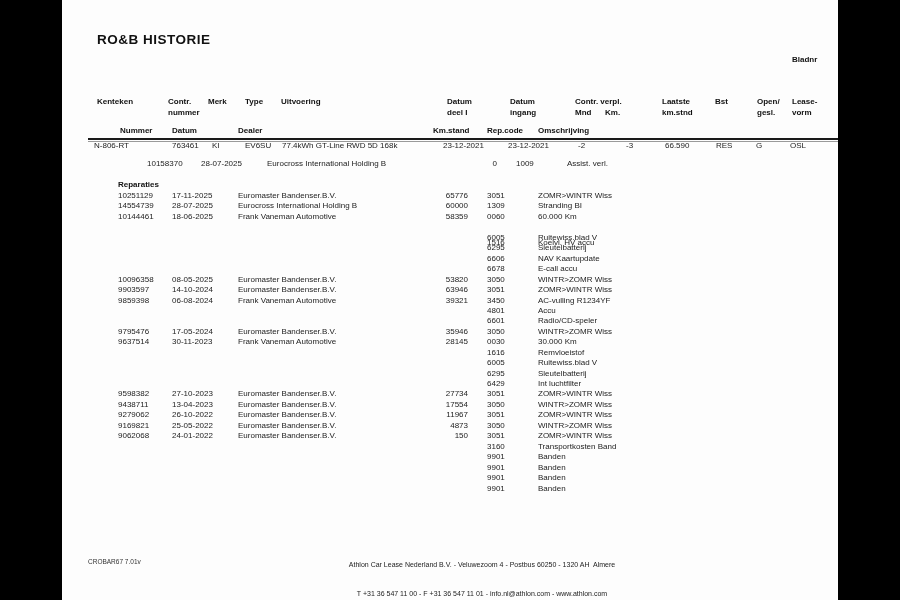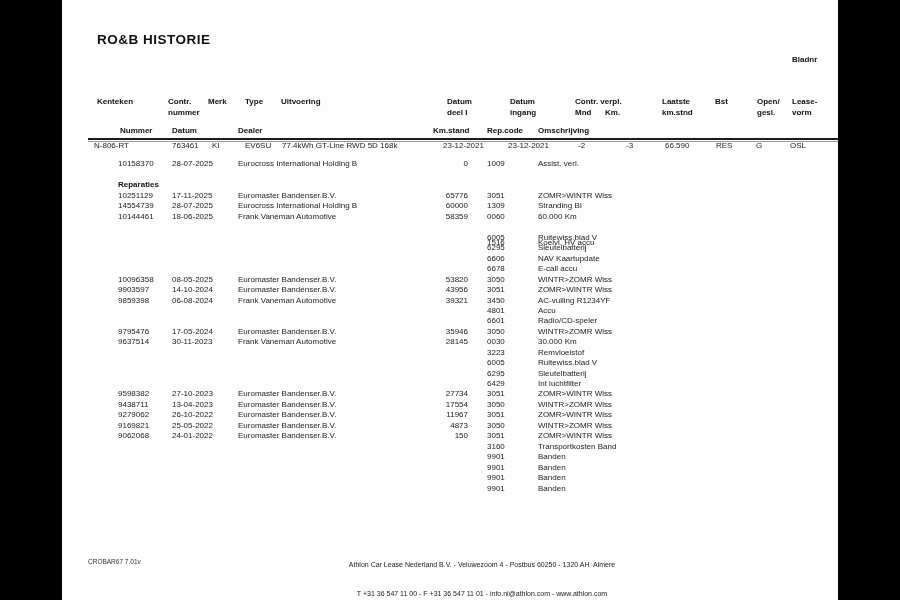--- a/index.html
+++ b/index.html
@@ -102,21 +102,21 @@
     <span style="left:564px">-3</span>
     <span style="left:603px">66.590</span>
     <span style="left:654px">RES</span>
     <span style="left:694px">G</span>
     <span style="left:728px">OSL</span>
   </div>
 
   <div class="abs section">Reparaties</div>
 
   <div id="rows">
-      <div class="row" style="top: 158.5px;">
+      <div class="row" style="top: 158.5px; margin-left: 29px;">
     <span class="c-nummer">10158370</span>
     <span class="c-datum">28-07-2025</span>
     <span class="c-dealer">Eurocross International Holding B</span>
     <span class="c-km">0</span>
     <span class="c-code">1009</span>
     <span class="c-omschr">Assist. verl.</span>
   </div>
       <div class="row" style="top: 191px;">
     <span class="c-nummer">10251129</span>
     <span class="c-datum">17-11-2025</span>
@@ -186,21 +186,21 @@
     <span class="c-datum">08-05-2025</span>
     <span class="c-dealer">Euromaster Bandenser.B.V.</span>
     <span class="c-km">53820</span>
     <span class="c-code">3050</span>
     <span class="c-omschr">WINTR&gt;ZOMR Wiss</span>
   </div>
       <div class="row" style="top: 285.05px;">
     <span class="c-nummer">9903597</span>
     <span class="c-datum">14-10-2024</span>
     <span class="c-dealer">Euromaster Bandenser.B.V.</span>
-    <span class="c-km">43956</span>
+    <span class="c-km">63946</span>
     <span class="c-code">3051</span>
     <span class="c-omschr">ZOMR&gt;WINTR Wiss</span>
   </div>
       <div class="row" style="top: 295.5px; padding-left: 26px;">
     <span class="c-nummer">9859398</span>
     <span class="c-datum">06-08-2024</span>
     <span class="c-dealer">Frank Vaneman Automotive</span>
     <span class="c-km">39321</span>
     <span class="c-code">3450</span>
     <span class="c-omschr">AC-vulling R1234YF</span>
@@ -235,21 +235,21 @@
     <span class="c-dealer">Frank Vaneman Automotive</span>
     <span class="c-km">28145</span>
     <span class="c-code">0030</span>
     <span class="c-omschr">30.000 Km</span>
   </div>
       <div class="row" style="top: 347.75px;">
     <span class="c-nummer"></span>
     <span class="c-datum"></span>
     <span class="c-dealer"></span>
     <span class="c-km"></span>
-    <span class="c-code">3223</span>
+    <span class="c-code">1616</span>
     <span class="c-omschr">Remvloeistof</span>
   </div>
       <div class="row" style="top: 358.2px;">
     <span class="c-nummer"></span>
     <span class="c-datum"></span>
     <span class="c-dealer"></span>
     <span class="c-km"></span>
     <span class="c-code">6005</span>
     <span class="c-omschr">Ruitewiss.blad V</span>
   </div>

